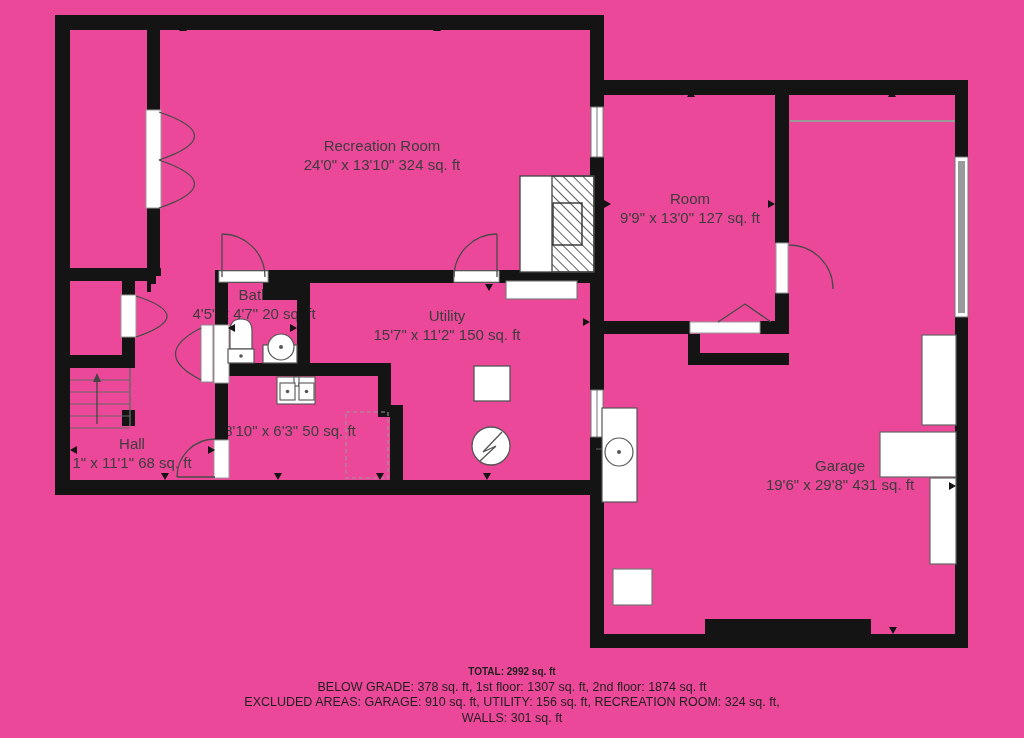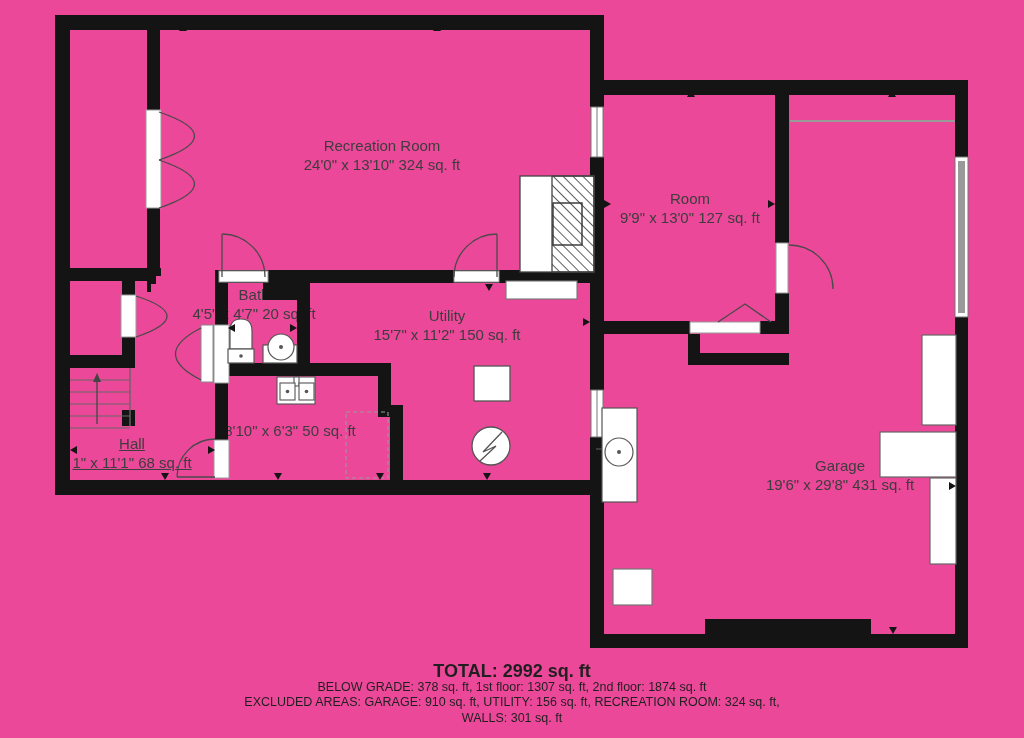--- a/index.html
+++ b/index.html
@@ -8,21 +8,21 @@
     font-family:"Liberation Sans",sans-serif;overflow:hidden;
   }
   .labels{position:absolute;inset:0;z-index:1;}
   .room-label{position:absolute;text-align:center;color:#3d3d3d;font-size:15px;line-height:19px;}
   .room-label .rname,.room-label .rdims{display:block;white-space:nowrap;}
   svg.geom{position:absolute;left:0;top:0;z-index:2;pointer-events:none;}
   .summary{
     position:absolute;left:0;right:0;top:664px;text-align:center;color:#1f1f1f;
     font-size:12.5px;line-height:15.5px;z-index:1;
   }
-  .summary .total{font-weight:bold;font-size:18px;display:block;}
+  .summary .total{font-weight:bold;font-size:10px;display:block;}
   .summary .sline{display:block;}
 </style>
 </head>
 <body>
 
 <div class="plan">
 
   <div class="labels">
     <div class="room-label" style="left:252px;top:136px;width:260px;">
       <span class="rname">Recreation Room</span>
@@ -36,21 +36,21 @@
       <span class="rname">Bath</span>
       <span class="rdims">4'5" x 4'7" 20 sq. ft</span>
     </div>
     <div class="room-label" style="left:347px;top:306px;width:200px;">
       <span class="rname">Utility</span>
       <span class="rdims">15'7" x 11'2" 150 sq. ft</span>
     </div>
     <div class="room-label" style="left:205px;top:421px;width:170px;">
       <span class="rdims">8'10" x 6'3" 50 sq. ft</span>
     </div>
-    <div class="room-label" style="left:52px;top:434px;width:160px;text-decoration:underline;">
+    <div class="room-label" style="left:52px;top:434px;width:160px;">
       <span class="rname">Hall</span>
       <span class="rdims">1" x 11'1" 68 sq. ft</span>
     </div>
     <div class="room-label" style="left:740px;top:456px;width:200px;text-align:center;">
       <span class="rname">Garage</span>
       <span class="rdims">19'6" x 29'8" 431 sq. ft</span>
     </div>
   </div>
 
   <svg class="geom" width="1024" height="738" viewBox="0 0 1024 738">

